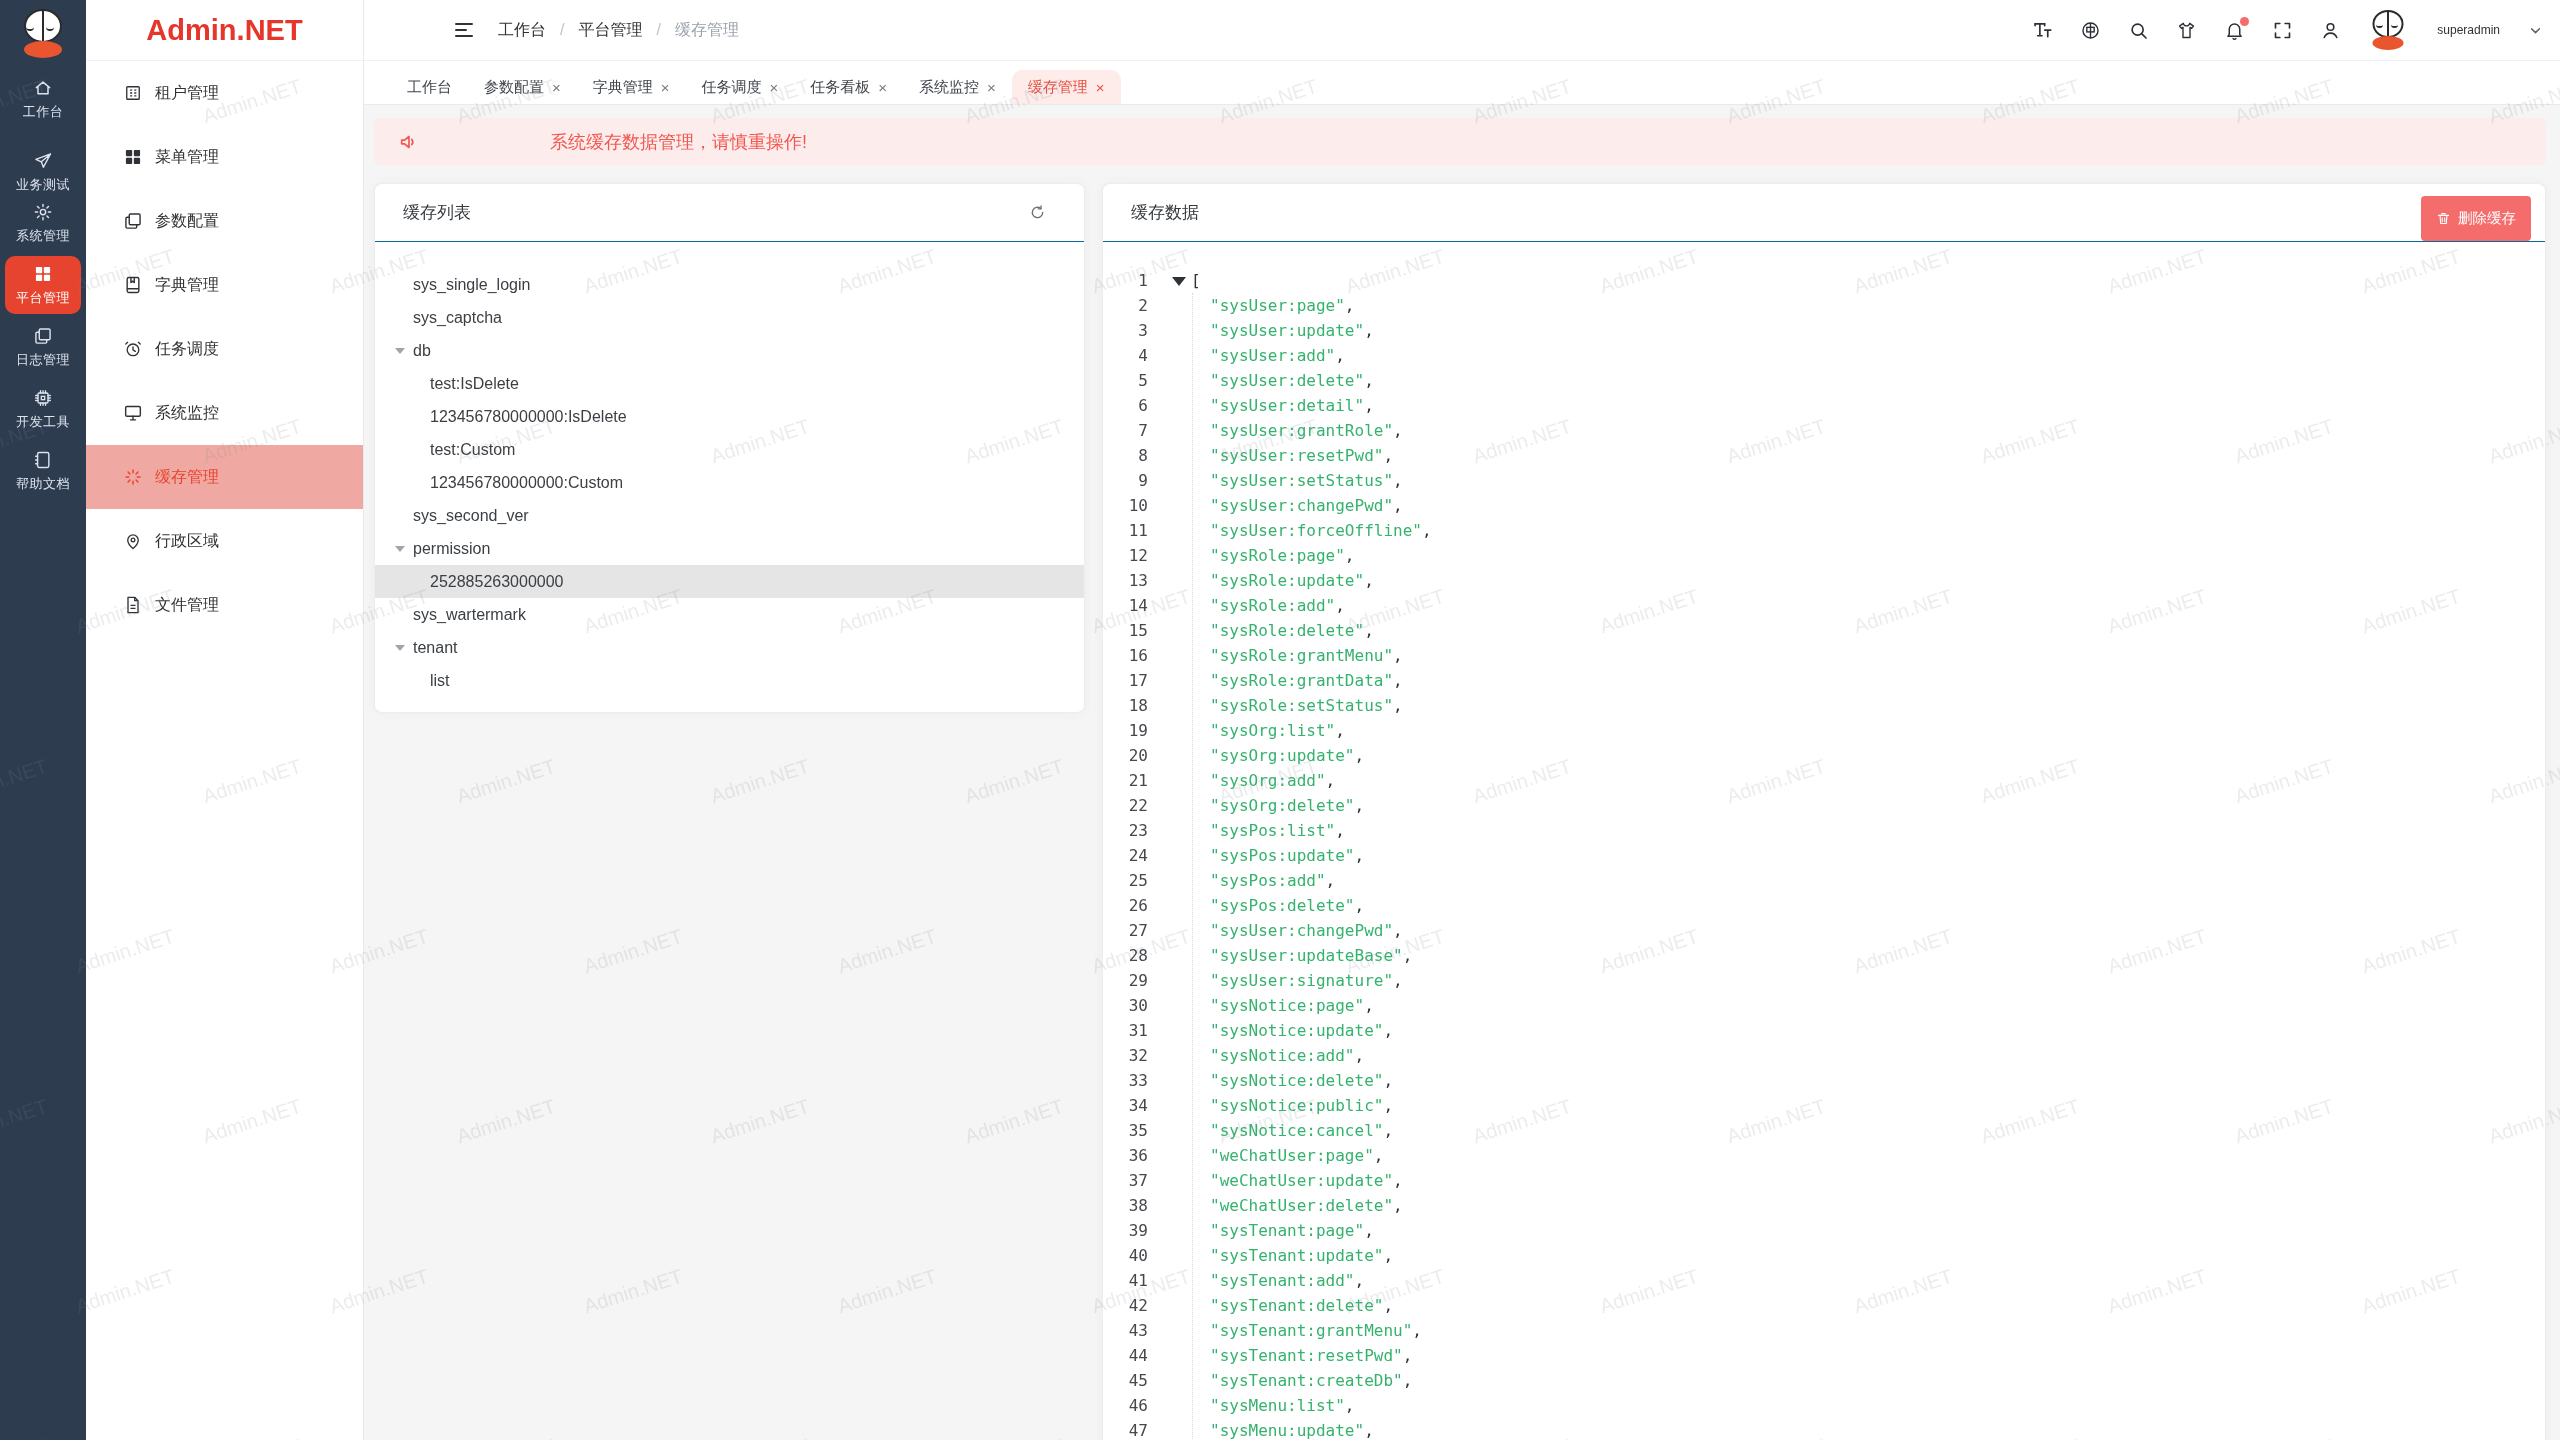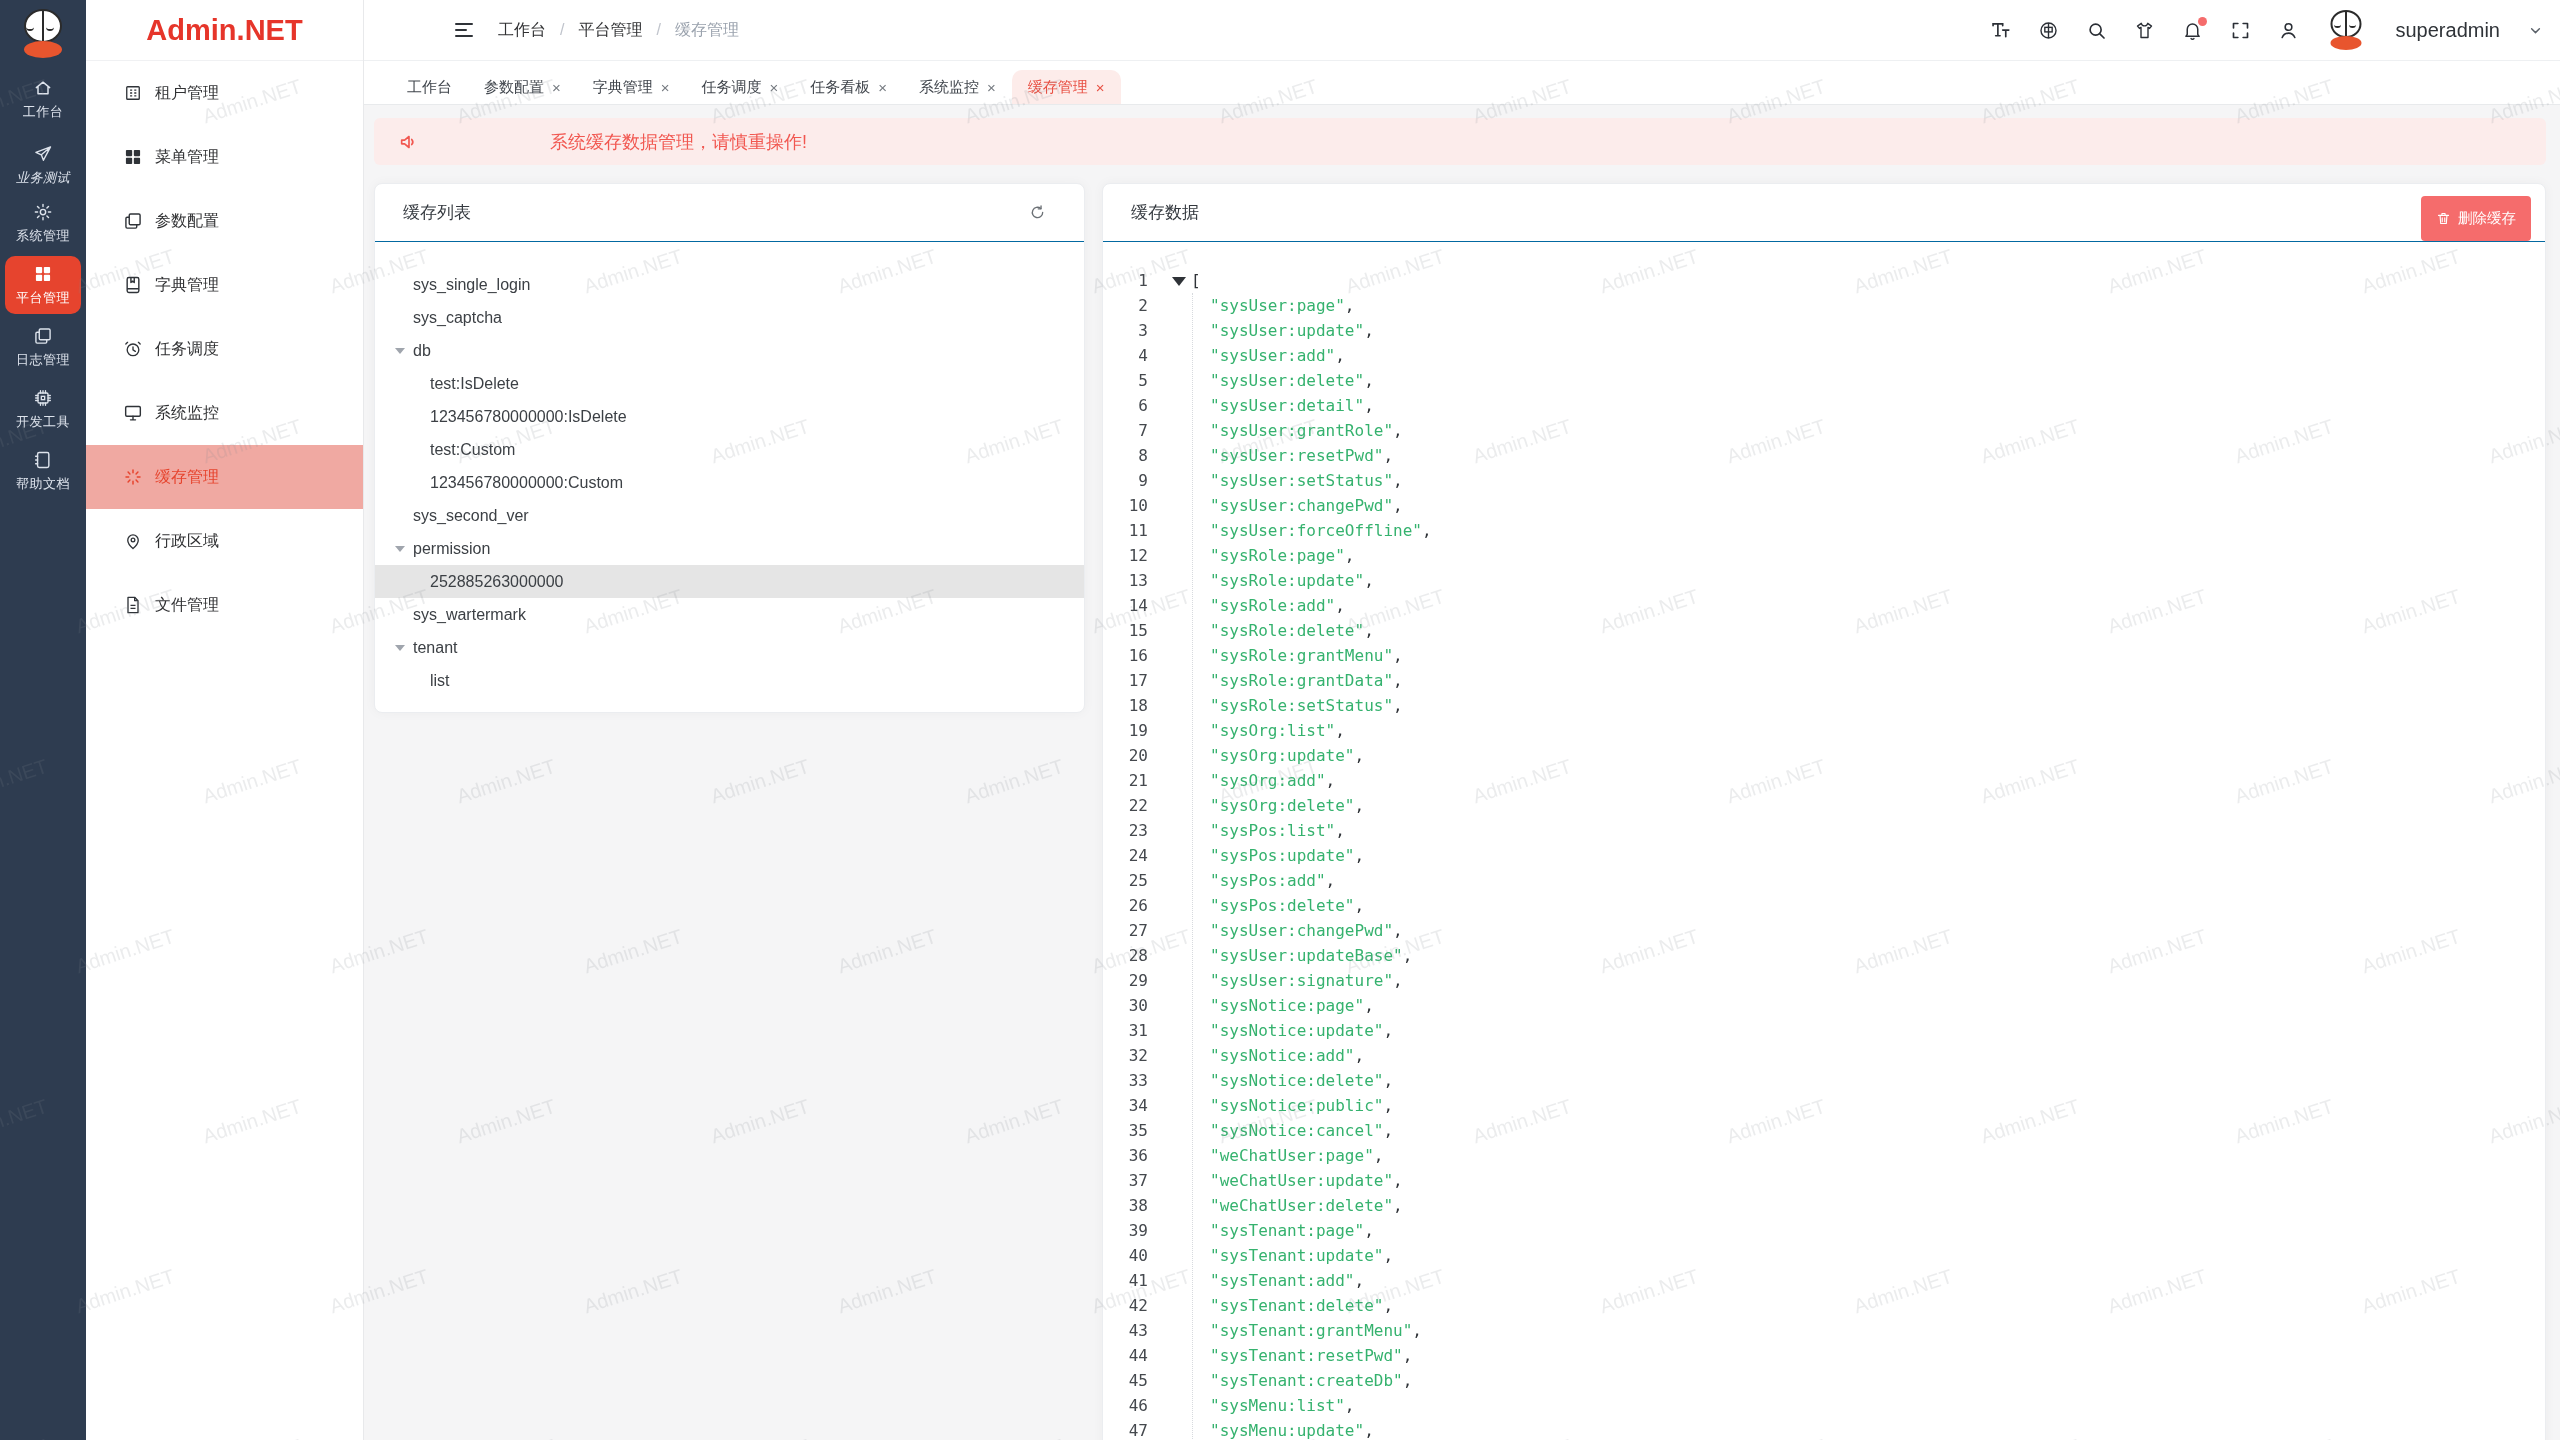--- a/index.html
+++ b/index.html
@@ -28,21 +28,21 @@
           display:flex;align-items:center;z-index:3;}
   .fold{margin-left:88px;cursor:pointer;color:#2f3338;}
   .crumbs{display:flex;align-items:center;gap:14px;margin-left:22px;font-size:16px;}
   .crumb{color:#303133;cursor:pointer;}
   .crumb.last{color:#9aa2ad;cursor:default;}
   .crumb-sep{color:#c0c4cc;}
   .hright{margin-left:auto;display:flex;align-items:center;gap:27px;padding-right:16px;}
   .hicon{width:21px;height:21px;color:#2b2f36;cursor:pointer;position:relative;}
   .hicon svg{width:21px;height:21px;}
   .dot{position:absolute;top:-3px;right:-4px;width:9px;height:9px;border-radius:50%;background:#f56c6c;}
-  .uname{font-size:20px;color:#2f3338;margin-left:2px;cursor:pointer;}
+  .uname{font-size:12px;color:#2f3338;margin-left:2px;cursor:pointer;}
   .chev{color:#5a6068;cursor:pointer;}
   
   .mascot{position:relative;}
   .mascot .m-head{position:absolute;left:50%;transform:translateX(-50%);top:0;background:#fff;border:2px solid #2b2b2b;border-radius:50%;}
   .mascot .m-hair{position:absolute;left:50%;top:2px;width:2px;background:#2b2b2b;transform:translateX(-50%);}
   .mascot .m-eye{position:absolute;border-bottom:2px solid #2b2b2b;border-radius:50%;}
   .mascot .m-body{position:absolute;left:50%;transform:translateX(-50%);background:#e8552e;border-radius:50%;}
   
   .tabbar{position:absolute;left:364px;top:61px;right:0;height:43px;background:#fff;border-bottom:1px solid #e8eaec;
           display:flex;align-items:flex-end;padding-left:27px;z-index:3;}
@@ -257,21 +257,21 @@
         <div class="m-body" style="width:38px;height:17px;top:32px;"></div>
       </div>
     </div>
     <div id="rail-items">
         <div class="rail-item" style="top: 70px;">
           <svg class="ic" width="20" height="20">
             <use href="#home-icon"></use>
           </svg>
           <span class="rlabel">工作台</span>
         </div>
-        <div class="rail-item" style="top: 136px; font-style: italic;">
+        <div class="rail-item" style="top: 143px;">
           <svg class="ic" width="20" height="20">
             <use href="#paper-plane-icon"></use>
           </svg>
           <span class="rlabel">业务测试</span>
         </div>
         <div class="rail-item" style="top: 194px;">
           <svg class="ic" width="20" height="20">
             <use href="#gear-icon"></use>
           </svg>
           <span class="rlabel">系统管理</span>

